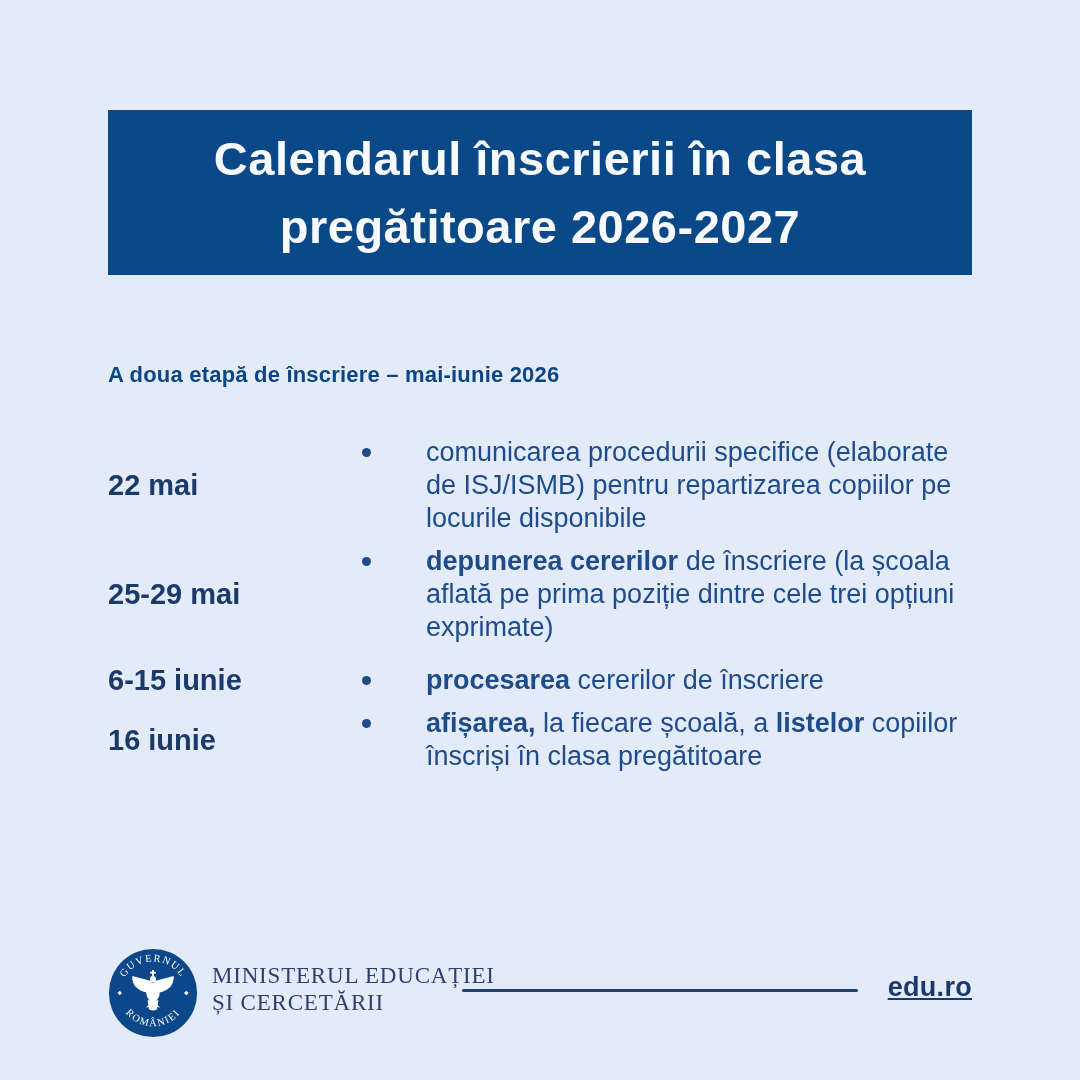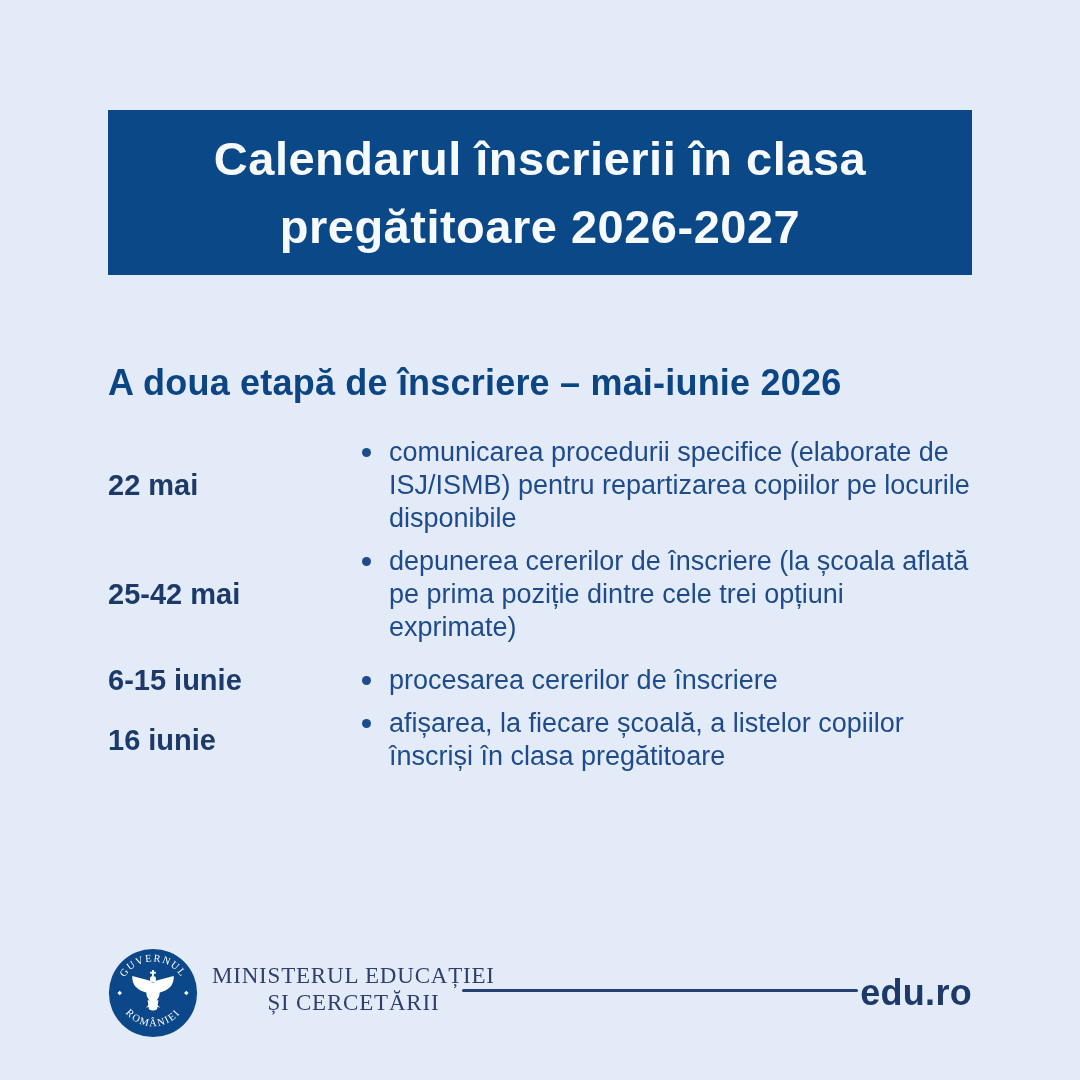--- a/index.html
+++ b/index.html
@@ -40,21 +40,21 @@
     display: block;
     color: var(--header-text);
     font-weight: bold;
     font-size: 47px;
     line-height: 68px;
     letter-spacing: 0.5px;
   }
   .subtitle {
     position: absolute;
     left: 108px; top: 362px;
-    font-size: 36px;
+    font-size: 22px;
     font-weight: bold;
     color: var(--subtitle-text);
     letter-spacing: 0.2px;
   }
   .schedule {
     position: absolute;
     left: 108px; top: 436px;
     width: 864px;
   }
   .row {
@@ -67,69 +67,70 @@
     width: 254px;
     font-weight: bold;
     font-size: 29px;
     line-height: 33px;
     color: var(--date-text);
   }
   .textwrap {
     flex: 1;
     display: flex;
     align-items: flex-start;
+    gap: 37px;
   }
   .bullet {
     flex: 0 0 9px;
     width: 9px; height: 9px;
     margin: 12px 18px 0 0;
     border-radius: 50%;
     background: var(--body-text);
   }
   .desc {
     font-size: 27px;
     line-height: 33px;
     color: var(--body-text);
     max-width: 586px;
   }
-  .desc .b { font-weight: normal; }
+  .desc .b { font-weight: bold; }
   .footer {
     position: absolute;
     left: 0; top: 940px;
     width: 1080px; height: 120px;
   }
   .gov-logo {
     position: absolute;
     left: 108px; top: 8px;
     width: 90px; height: 90px;
   }
   .ministry {
     position: absolute;
     left: 212px; top: 22px;
     font-family: "Liberation Serif", "DejaVu Serif", serif;
     font-size: 23px;
     line-height: 27px;
     letter-spacing: 0.8px;
     color: var(--footer-text);
-    text-align: center;
   }
   .divider {
     position: absolute;
     left: 462px; top: 49px;
     width: 396px; height: 3px;
     background: var(--divider);
     border-radius: 2px;
   }
   .website {
     position: absolute;
     right: 108px; top: 32px;
-    font-size: 36px;
+    font-size: 27px;
     font-weight: bold;
     color: var(--brand-text);
     letter-spacing: 0.3px;
+    text-decoration: underline;
   }
 </style>
 </head>
 <body>
 
 <div class="canvas">
 
   <div class="header-banner">
     <span class="title-line">Calendarul înscrierii în clasa</span>
     <span class="title-line">pregătitoare 2026-2027</span>
@@ -139,21 +140,21 @@
 
   <div class="schedule">
       <div class="row">
         <div class="date">22 mai</div>
         <div class="textwrap">
           <span class="bullet"></span>
           <div class="desc"><span>comunicarea procedurii specifice (elaborate de ISJ/ISMB) pentru repartizarea copiilor pe locurile disponibile</span></div>
         </div>
       </div>
       <div class="row">
-        <div class="date">25-42 mai</div>
+        <div class="date">25-29 mai</div>
         <div class="textwrap">
           <span class="bullet"></span>
           <div class="desc"><span class="b">depunerea cererilor</span><span> de înscriere (la școala aflată pe prima poziție dintre cele trei opțiuni exprimate)</span></div>
         </div>
       </div>
       <div class="row">
       </div>
       <div class="row">
         <div class="date">6-15 iunie</div>
         <div class="textwrap">

